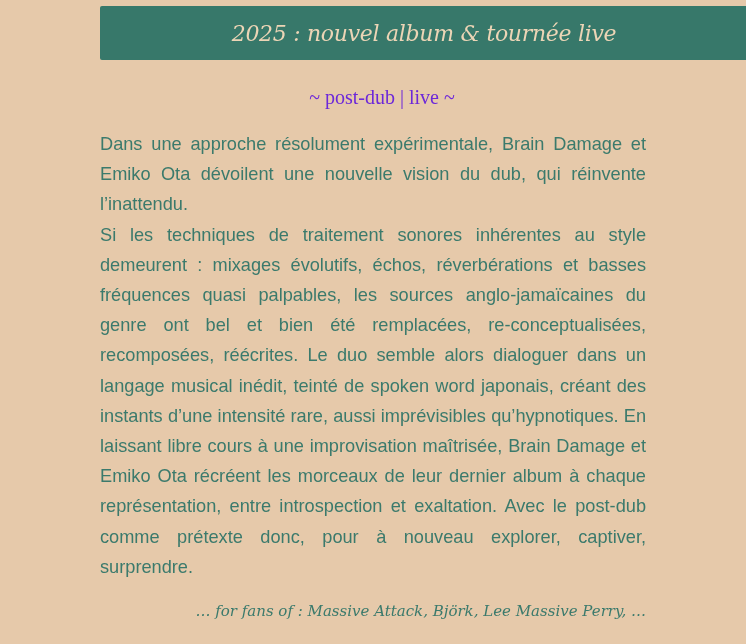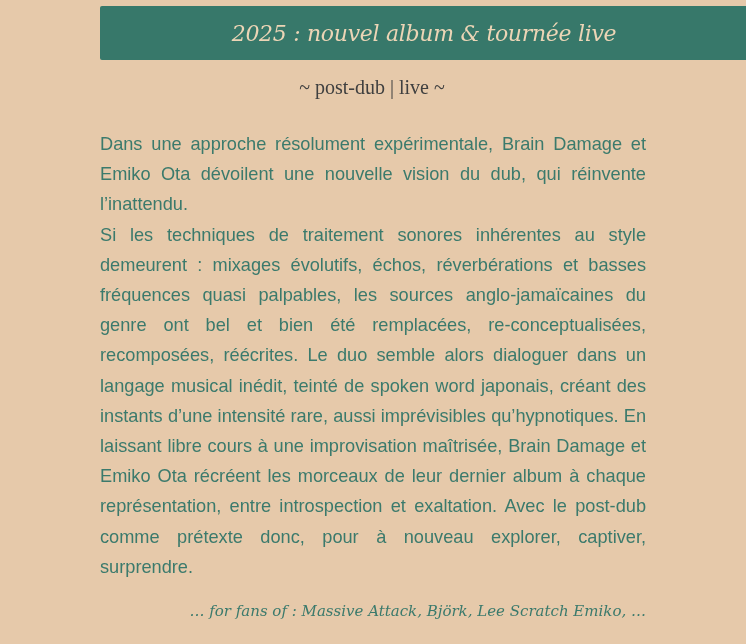--- a/index.html
+++ b/index.html
@@ -34,24 +34,24 @@
       letter-spacing: -0.3px;
       margin: 0;
       font-weight: normal;
     }
     .subtitle {
       position: absolute;
       left: 100px;
       top: 76px;
       width: 544px;
       text-align: center;
-      color: #404040;
+      color: #6d28d9;
       font-family: "Liberation Serif", serif;
       font-size: 20px;
-      margin: 0;
+      margin: 10px;
     }
     .body-text {
       position: absolute;
       left: 100px;
       top: 129px;
       width: 546px;
       color: #3b7a6c;
       font-family: Liberation Sans, sans-serif;
       font-size: 18.2px;
       line-height: 30.2px;
@@ -81,13 +81,13 @@
   <h2 class="banner-title">2025 : nouvel album &amp; tournée live</h2>
 </div>
 
 <p class="subtitle">~ post-dub | live ~</p>
 
 <div class="body-text">
   <p>Dans une approche résolument expérimentale, Brain Damage et Emiko Ota dévoilent une nouvelle vision du dub, qui réinvente l’inattendu.</p>
   <p>Si les techniques de traitement sonores inhérentes au style demeurent : mixages évolutifs, échos, réverbérations et basses fréquences quasi palpables, les sources anglo-jamaïcaines du genre ont bel et bien été remplacées, re-conceptualisées, recomposées, réécrites. Le duo semble alors dialoguer dans un langage musical inédit, teinté de spoken word japonais, créant des instants d’une intensité rare, aussi imprévisibles qu’hypnotiques. En laissant libre cours à une improvisation maîtrisée, Brain Damage et Emiko Ota récréent les morceaux de leur dernier album à chaque représentation, entre introspection et exaltation. Avec le post-dub comme prétexte donc, pour à nouveau explorer, captiver, surprendre.</p>
 </div>
 
-<p class="fans">…  for fans of : Massive Attack, Björk, Lee Scratch Emiko, …</p>
+<p class="fans">…  for fans of : Massive Attack, Björk, Lee Massive Perry, …</p>
 
 </body></html>

